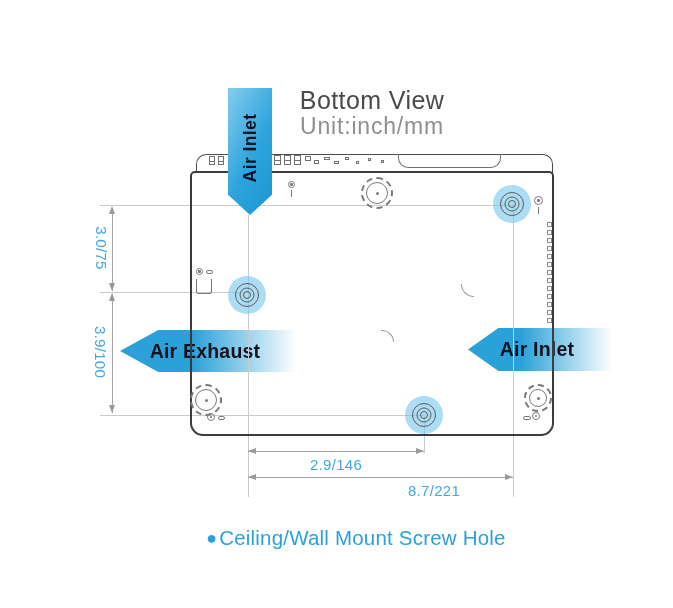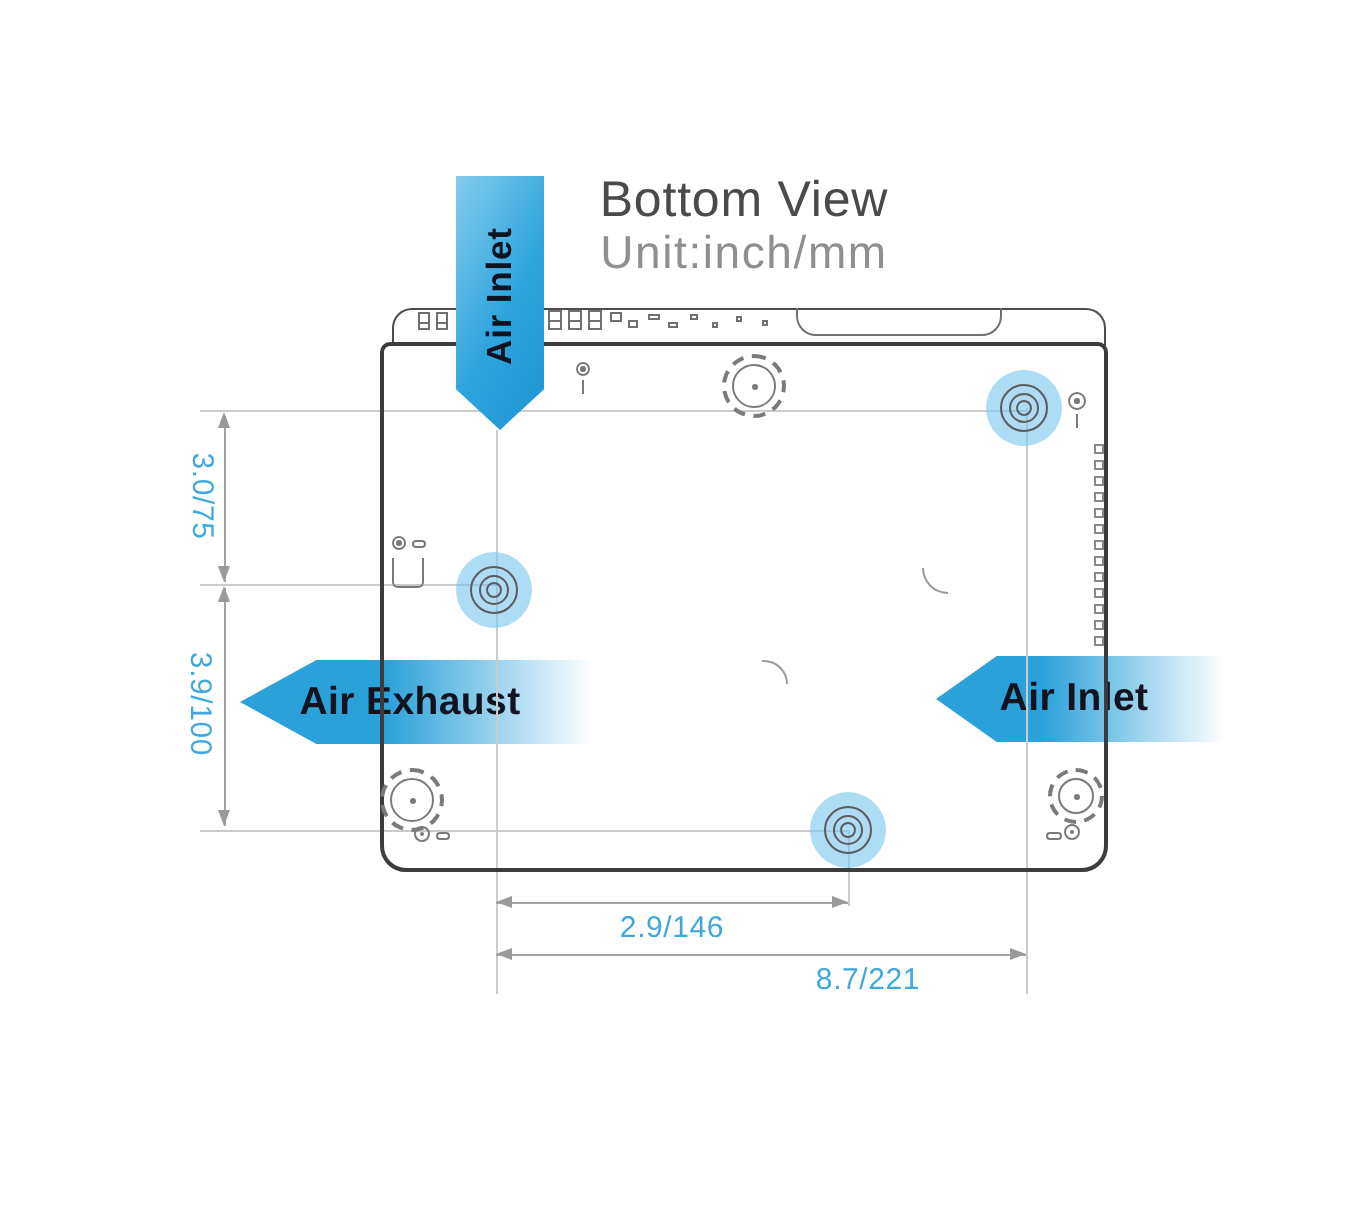--- a/index.html
+++ b/index.html
@@ -204,14 +204,17 @@
   <div class="abs ribbon-top">
     <span>Air Inlet</span>
   </div>
   <div class="abs arrow-left">
     <span>Air Exhaust</span>
   </div>
   <div class="abs arrow-right">
     <span>Air Inlet</span>
   </div>
 
+  <div class="abs legend">
+    <span class="dot">●</span><span class="txt">Ceiling/Wall Mount Screw Hole</span>
+  </div>
 
 </div>
 
 </body></html>

